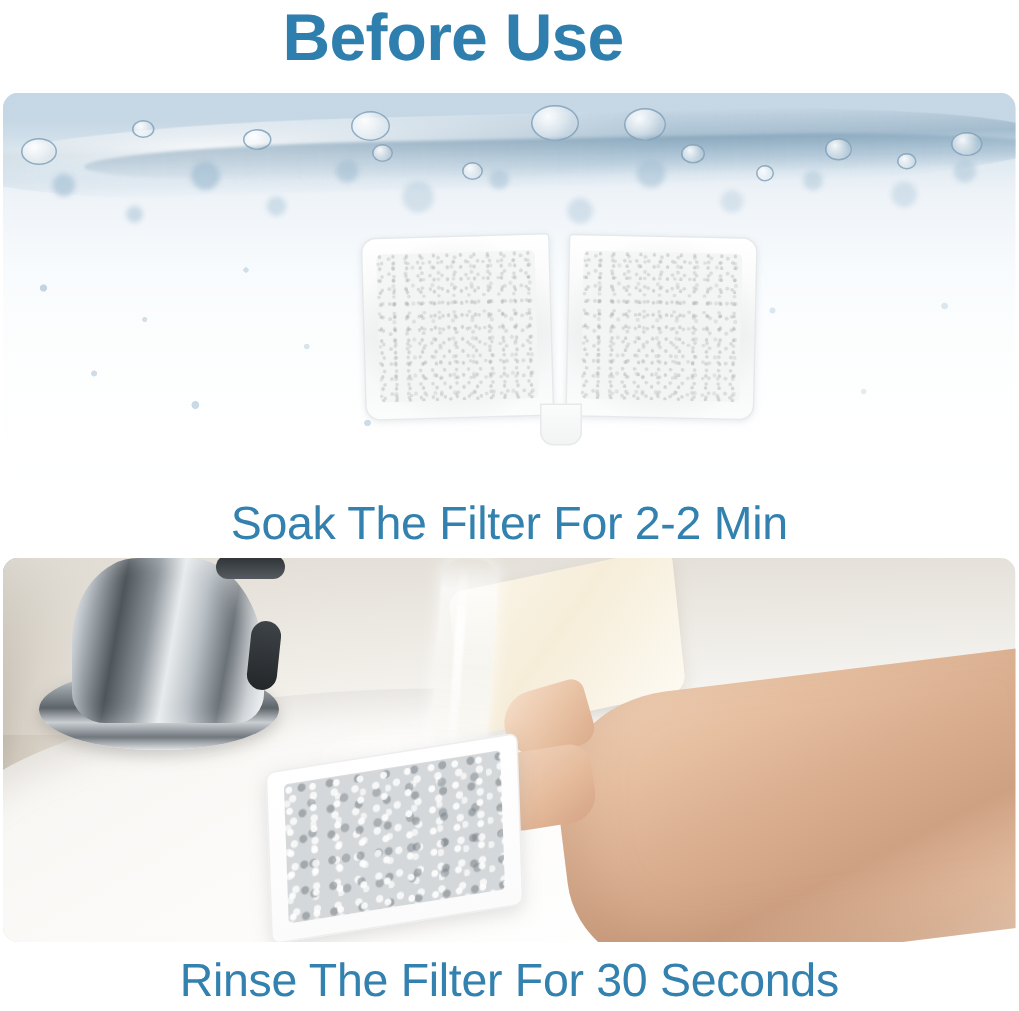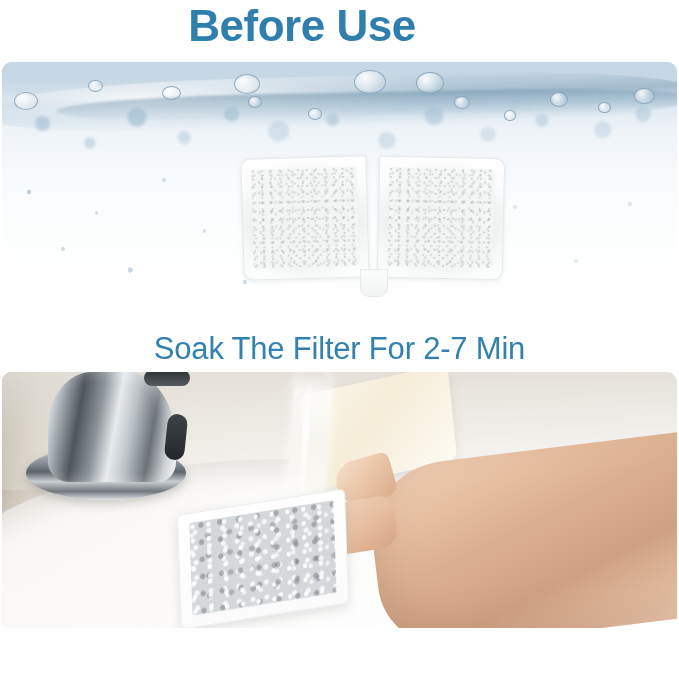--- a/index.html
+++ b/index.html
@@ -424,21 +424,21 @@
       <div class="pad pad-left">
         <div class="mesh"></div>
       </div>
       <div class="pad pad-right">
         <div class="mesh"></div>
       </div>
       <div class="pad-tab"></div>
     </div>
   </div>
 
-  <div class="caption" id="caption-soak">Soak The Filter For 2-7 Min</div>
+  <div class="caption" id="caption-soak">Soak The Filter For 2-2 Min</div>
 
   <div class="panel" id="panel-rinse">
 
     <div class="backwall"></div>
     <div class="basin"></div>
 
     <div class="faucet-base"></div>
     <div class="faucet-body">
       <div class="faucet-top-dark"></div>
       <div class="faucet-sensor"></div>
@@ -452,14 +452,15 @@
 
     <div class="forearm"></div>
     <div class="thumb"></div>
     <div class="finger"></div>
 
     <div class="pad-wet">
       <div class="wet-mesh"></div>
     </div>
   </div>
 
+  <div class="caption" id="caption-rinse">Rinse The Filter For 30 Seconds</div>
 
 </div>
 
 </body></html>

